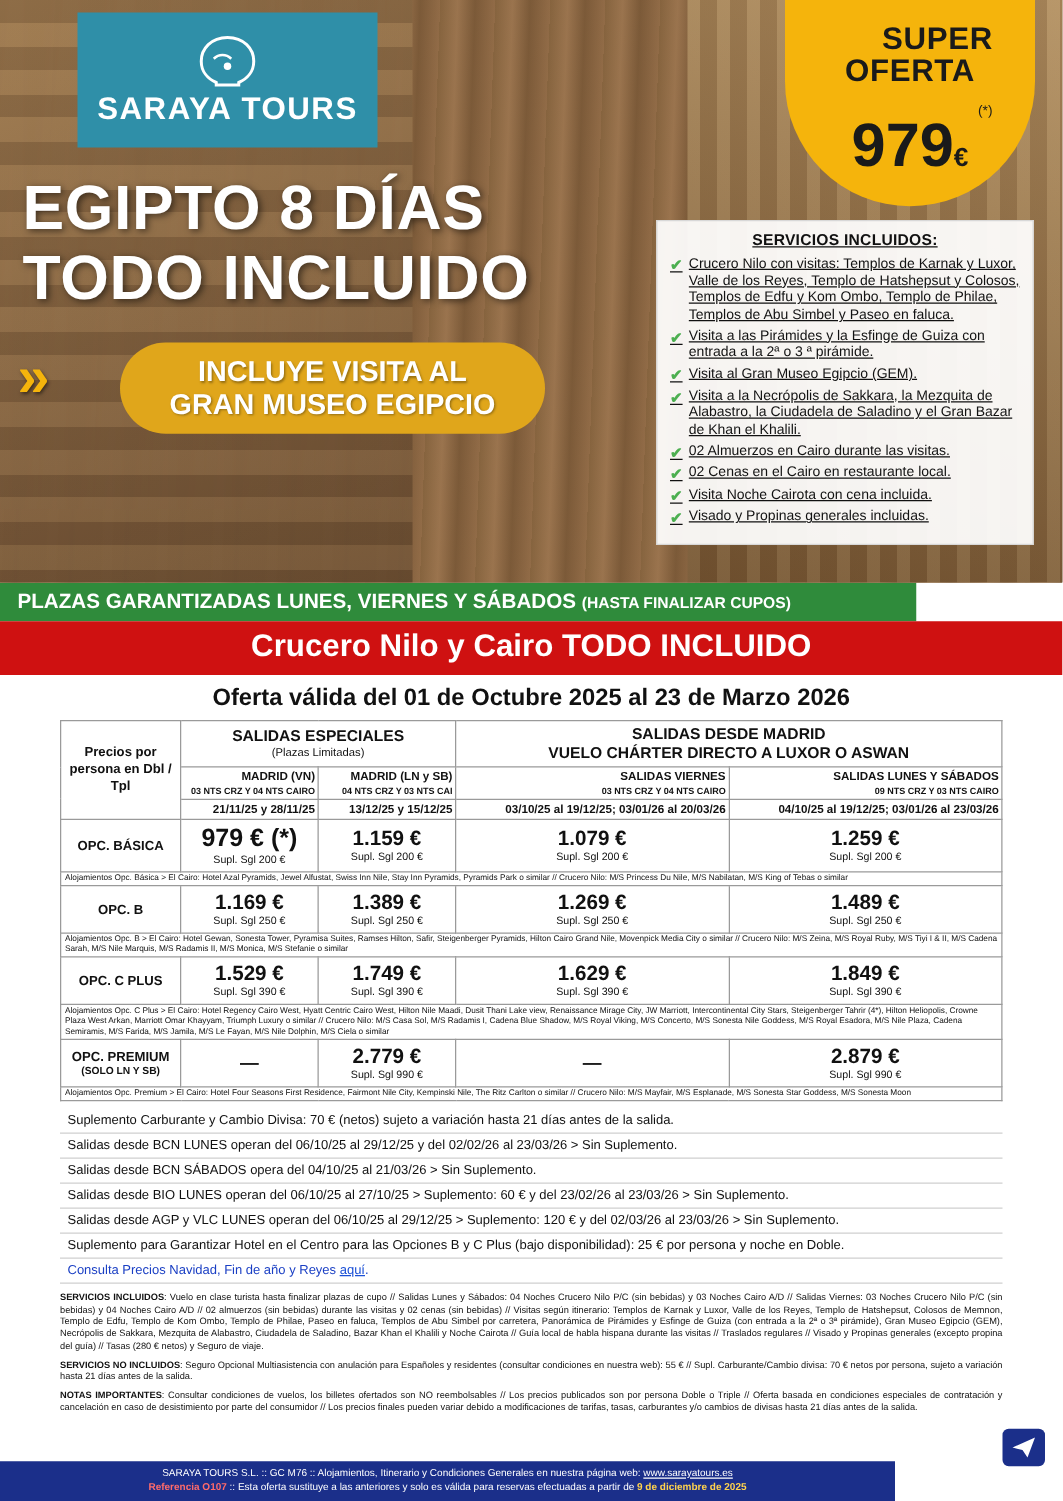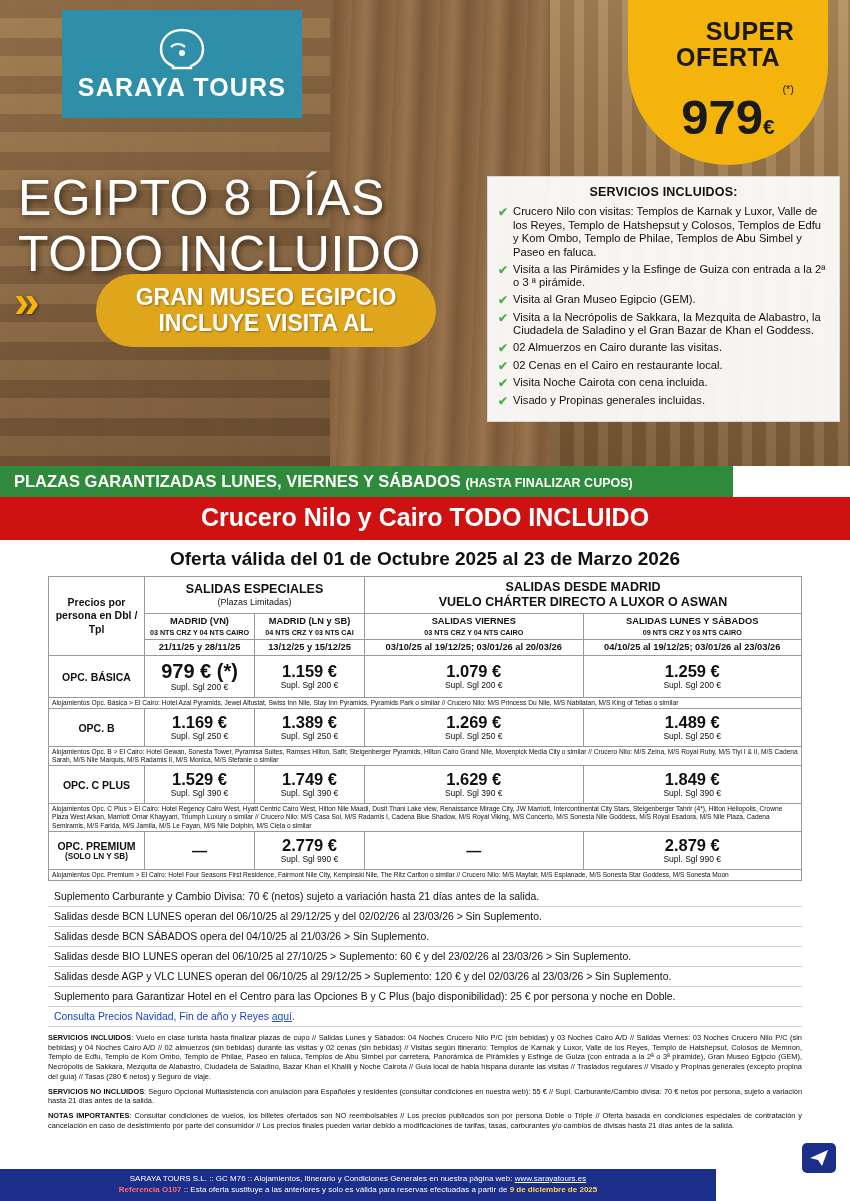--- a/index.html
+++ b/index.html
@@ -56,44 +56,44 @@
     padding-top:18px;
   }
   .super-badge .l1 { font-size:25px; font-weight:bold; letter-spacing:.5px; line-height:1.05;padding-left:44px; }
   .super-badge .l2 { font-size:25px; font-weight:bold; letter-spacing:.5px; line-height:1.05; }
   .super-badge .star { font-size:11px; margin-top:12px; margin-right:12px; text-align:right; padding-right:22px;}
   .super-badge .price { font-size:49px; font-weight:bold; line-height:0.9; }
   .super-badge .cur { font-size:21px; font-weight:bold; }
 
   .hero-title {
     position:absolute; left:18px; top:138px; z-index:4;
-    color:#fff; font-size:50px; font-weight:normal; line-height:1.12;
+    color:#fff; font-size:50px; font-weight:bold; line-height:1.12;
     text-shadow: 2px 2px 6px rgba(0,0,0,.55);
     letter-spacing:.5px;
-    margin-top:32px;
   }
   .chev {
     position:absolute; left:14px; top:278px; z-index:5;
     color:#f5b40c; font-size:46px; font-weight:bold; line-height:1;
     text-shadow:1px 1px 3px rgba(0,0,0,.5);
   }
   .museum-pill {
     position:absolute; left:96px; top:274px; z-index:5;
     width:340px; padding:10px 18px;
     background:#e0a61b; border-radius:38px;
     color:#fff; font-size:23px; font-weight:bold; text-align:center; line-height:1.15;
     text-shadow:1px 1px 2px rgba(0,0,0,.35);
   }
 
   .services-box {
-    position:absolute; right:10px; top:176px; width:353px;
+    position:absolute; right:23px; top:176px; width:302px;
     background:rgba(255,255,255,0.93);
     border:1px solid #d8d8d8;
     padding:8px 10px 10px 10px;
     z-index:5;
+    text-decoration:underline;
   }
   .services-box h3 {
     margin:0 0 6px 0; font-size:12.5px; text-align:center; letter-spacing:.2px;
   }
   .svc { display:flex; gap:5px; font-size:11.2px; line-height:1.22; margin-bottom:3px; }
   .svc .tick { color:#4caf50; font-weight:bold; font-size:12px; flex:0 0 auto; }
 
   
   .band-green {
     width:733px; background:#2f8b3b; color:#fff;
@@ -111,21 +111,21 @@
   
   .tbl-wrap { padding:0 48px; }
   table.t { width:100%; border-collapse:collapse; table-layout:fixed; }
   table.t td, table.t th { border:1px solid #9a9a9a; }
   .hdr-left { width:96px; text-align:center; font-size:10.5px; font-weight:bold; line-height:1.3; }
   .colhead {
     background:#fff; text-align:center; font-weight:bold; font-size:12.5px; padding:3px 2px;
     line-height:1.2;
   }
   .colhead .sub { font-size:9px; font-weight:normal; }
-  .subhead { text-align:center; font-size:9.3px; font-weight:bold; line-height:1.25; padding:2px; }
+  .subhead { text-align:right; font-size:9.3px; font-weight:bold; line-height:1.25; padding:2px; }
   .subhead .tiny { font-size:7.2px; font-weight:bold; }
   .rowlab { text-align:center; font-weight:bold; font-size:10.5px; }
   .rowlab .sml { font-size:8.2px; }
   .cellprice { text-align:center; padding:4px 16px; line-height:1.15; }
   .cellprice .p { font-size:16.5px; font-weight:bold; }
   .cellprice .p.big { font-size:20px; }
   .cellprice .s { font-size:8.5px; }
   .noteline td { font-size:6.6px; line-height:1.25; padding:1px 3px; border-top:1px solid #9a9a9a; }
   .dash { text-align:center; font-size:15px; font-weight:bold; }
 
@@ -183,41 +183,41 @@
   </div>
 
   <div class="hero-title">
     <div>EGIPTO 8 DÍAS</div>
     <div>TODO INCLUIDO</div>
   </div>
 
   <div class="chev">»</div>
 
   <div class="museum-pill">
+    <div>INCLUYE VISITA AL</div>
     <div>GRAN MUSEO EGIPCIO</div>
-    <div>INCLUYE VISITA AL</div>
   </div>
 
   <div class="services-box">
     <h3>SERVICIOS INCLUIDOS:</h3>
     <div class="svc">
         <span class="tick">✔</span>
         <span>Crucero Nilo con visitas: Templos de Karnak y Luxor, Valle de los Reyes, Templo de Hatshepsut y Colosos, Templos de Edfu y Kom Ombo, Templo de Philae, Templos de Abu Simbel y Paseo en faluca.</span>
       </div>
     <div class="svc">
         <span class="tick">✔</span>
         <span>Visita a las Pirámides y la Esfinge de Guiza con entrada a la 2ª o 3 ª pirámide.</span>
       </div>
     <div class="svc">
         <span class="tick">✔</span>
         <span>Visita al Gran Museo Egipcio (GEM).</span>
       </div>
     <div class="svc">
         <span class="tick">✔</span>
-        <span>Visita a la Necrópolis de Sakkara, la Mezquita de Alabastro, la Ciudadela de Saladino y el Gran Bazar de Khan el Goddess.</span>
+        <span>Visita a la Necrópolis de Sakkara, la Mezquita de Alabastro, la Ciudadela de Saladino y el Gran Bazar de Khan el Khalili.</span>
       </div>
     <div class="svc">
         <span class="tick">✔</span>
         <span>02 Almuerzos en Cairo durante las visitas.</span>
       </div>
     <div class="svc">
         <span class="tick">✔</span>
         <span>02 Cenas en el Cairo en restaurante local.</span>
       </div>
     <div class="svc">

